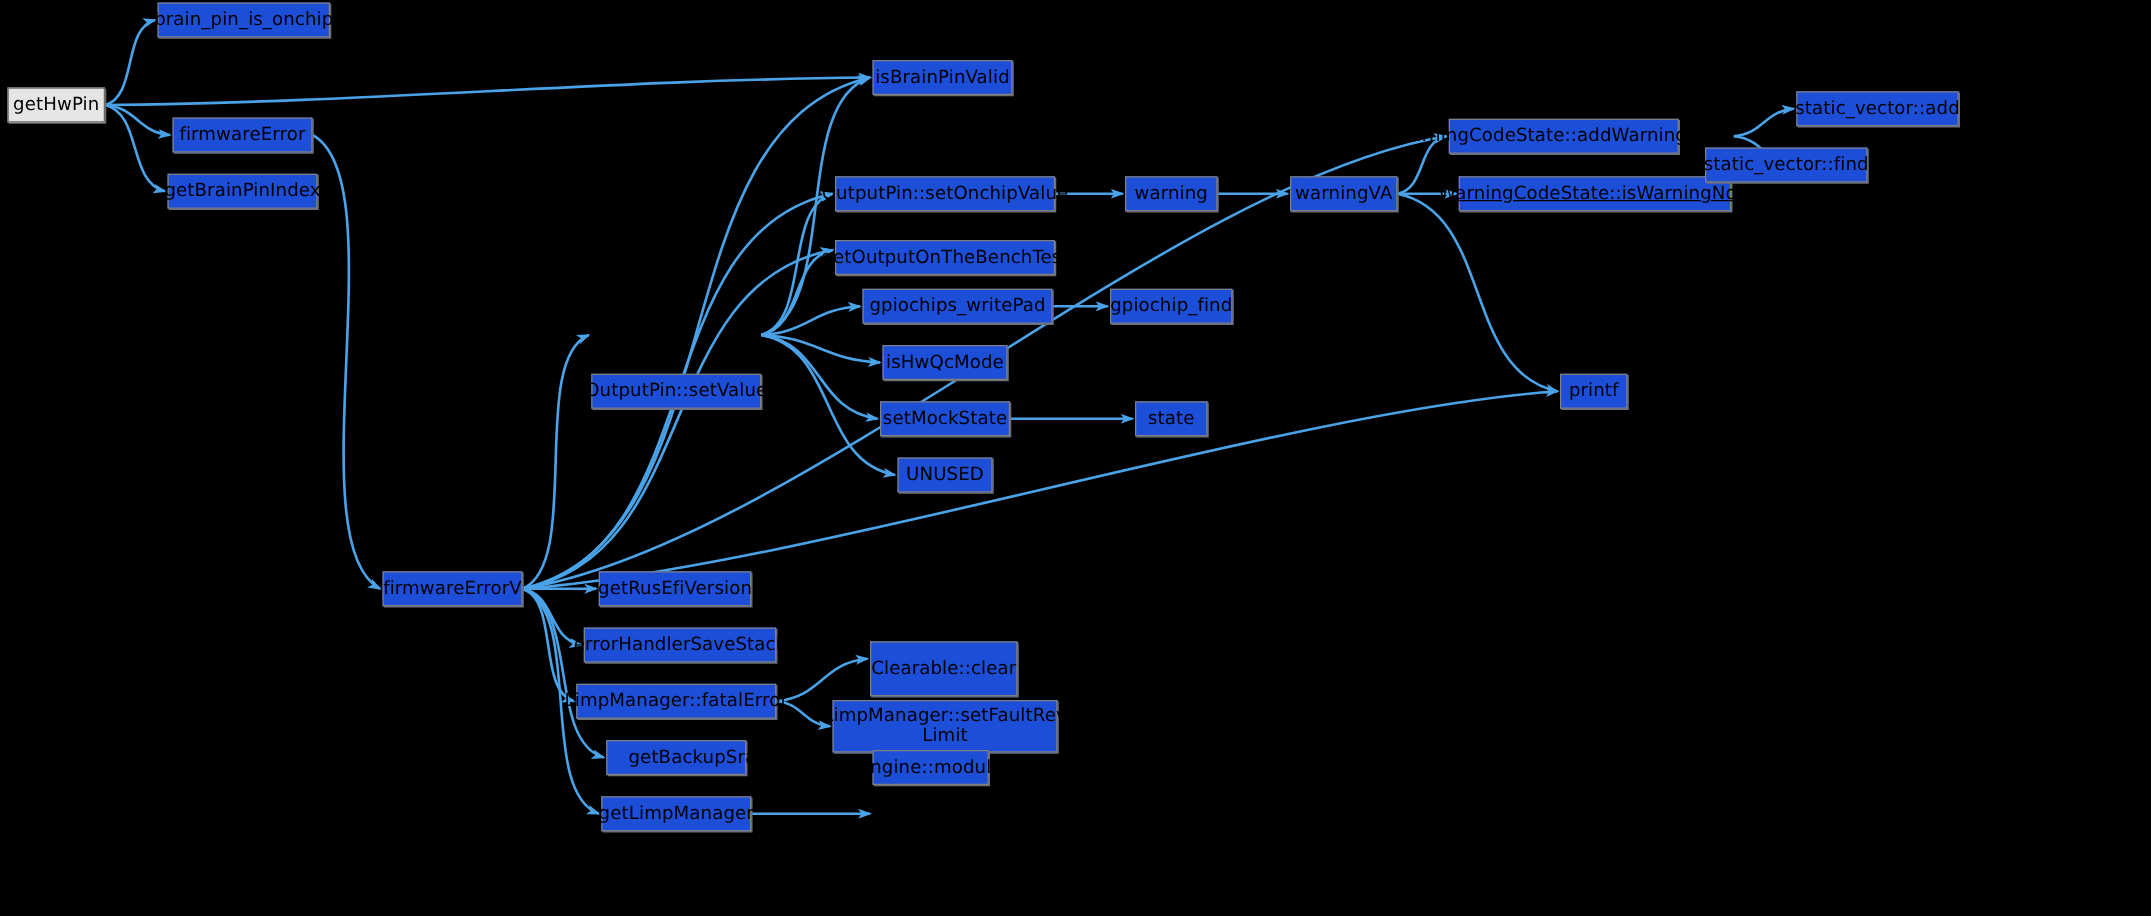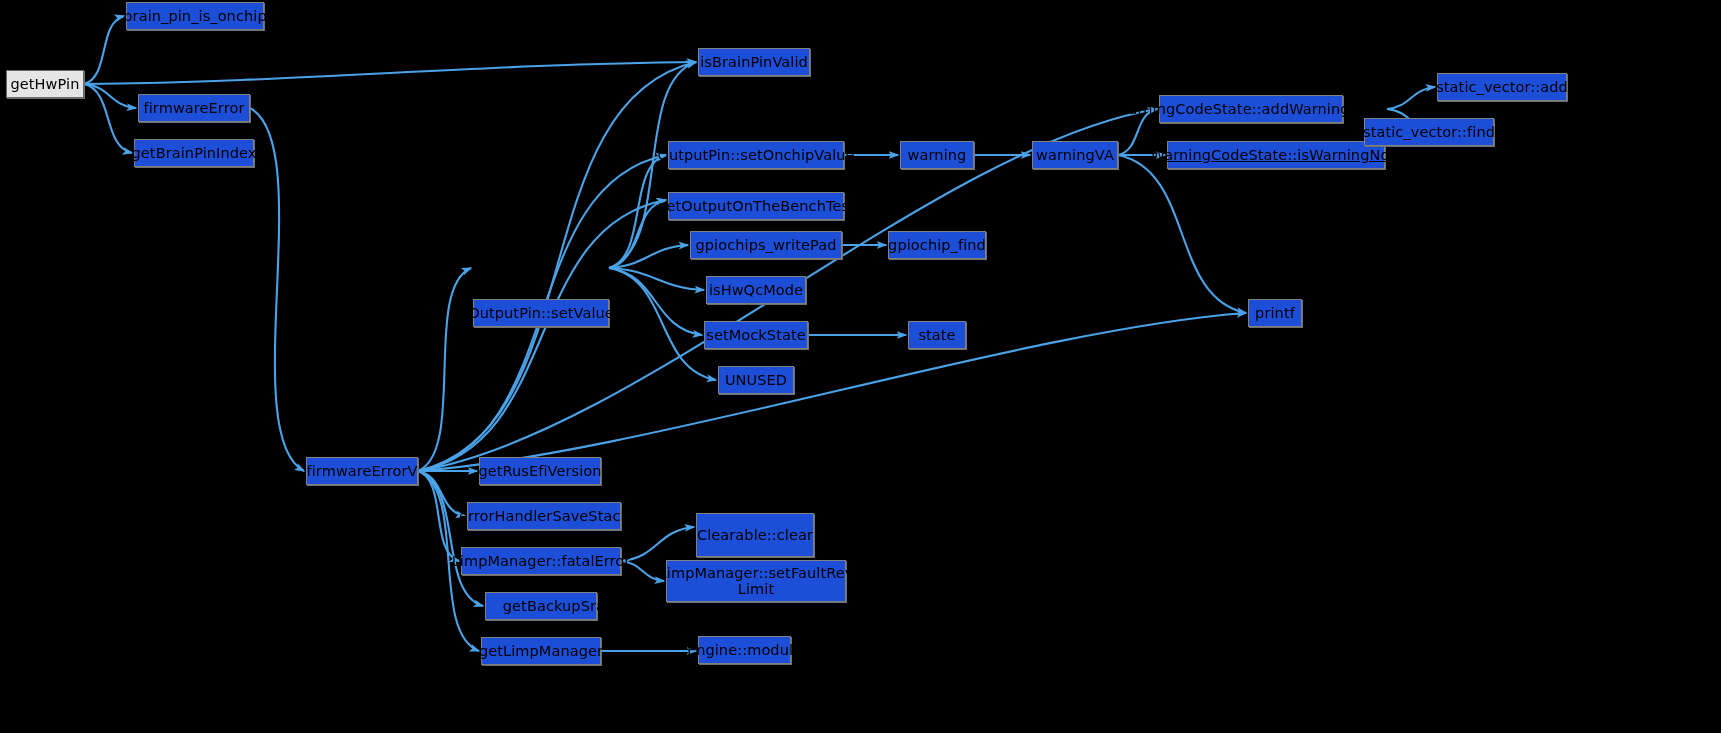--- a/index.html
+++ b/index.html
@@ -124,15 +124,15 @@
       <div class="node" style="left: 1248px; top: 299px; width: 54px; height: 28px;">printf</div>
       <div class="node" style="left: 306px; top: 457px; width: 112px; height: 28px;">firmwareErrorV</div>
       <div class="node" style="left: 479px; top: 457px; width: 122px; height: 28px;">getRusEfiVersion</div>
       <div class="node" style="left: 467px; top: 502px; width: 154px; height: 28px;">errorHandlerSaveStack</div>
       <div class="node" style="left: 461px; top: 547px; width: 160px; height: 28px;">LimpManager::fatalError</div>
       <div class="node" style="left: 485px; top: 592px; width: 112px; height: 28px; padding-left: 40px;">getBackupSram</div>
       <div class="node" style="left: 481px; top: 637px; width: 120px; height: 28px;">getLimpManager</div>
       <div class="node" style="left: 696px; top: 513px; width: 118px; height: 44px; text-align: center;">Clearable::clear</div>
       <div class="node" style="left: 666px; top: 560px; width: 180px; height: 42px;">LimpManager::setFaultRev
 Limit</div>
-      <div class="node" style="left: 698px; top: 636px; width: 93px; height: 28px;">Engine::module</div>
+      <div class="node" style="left: 698px; top: 600px; width: 93px; height: 28px;">Engine::module</div>
     </div>
 </div>
 
 </body></html>

